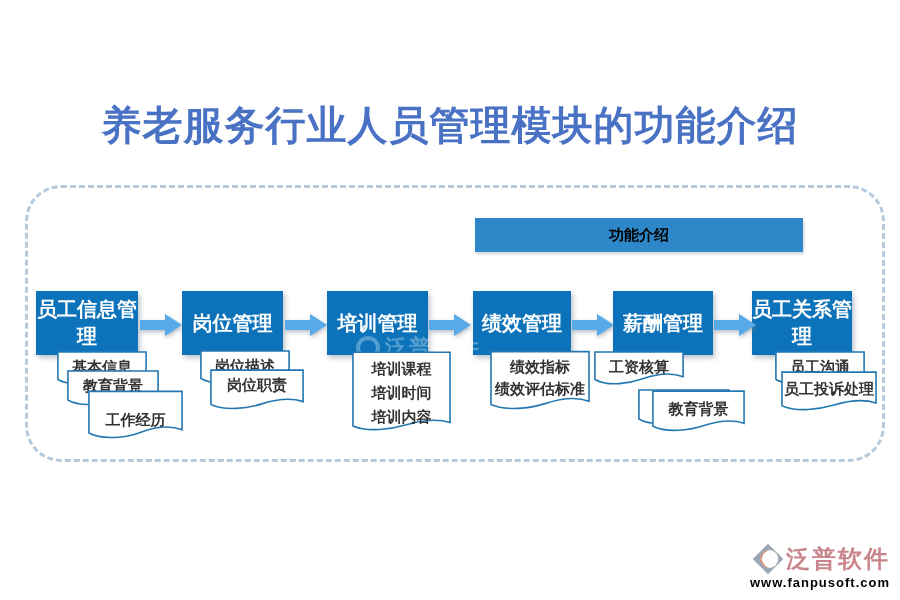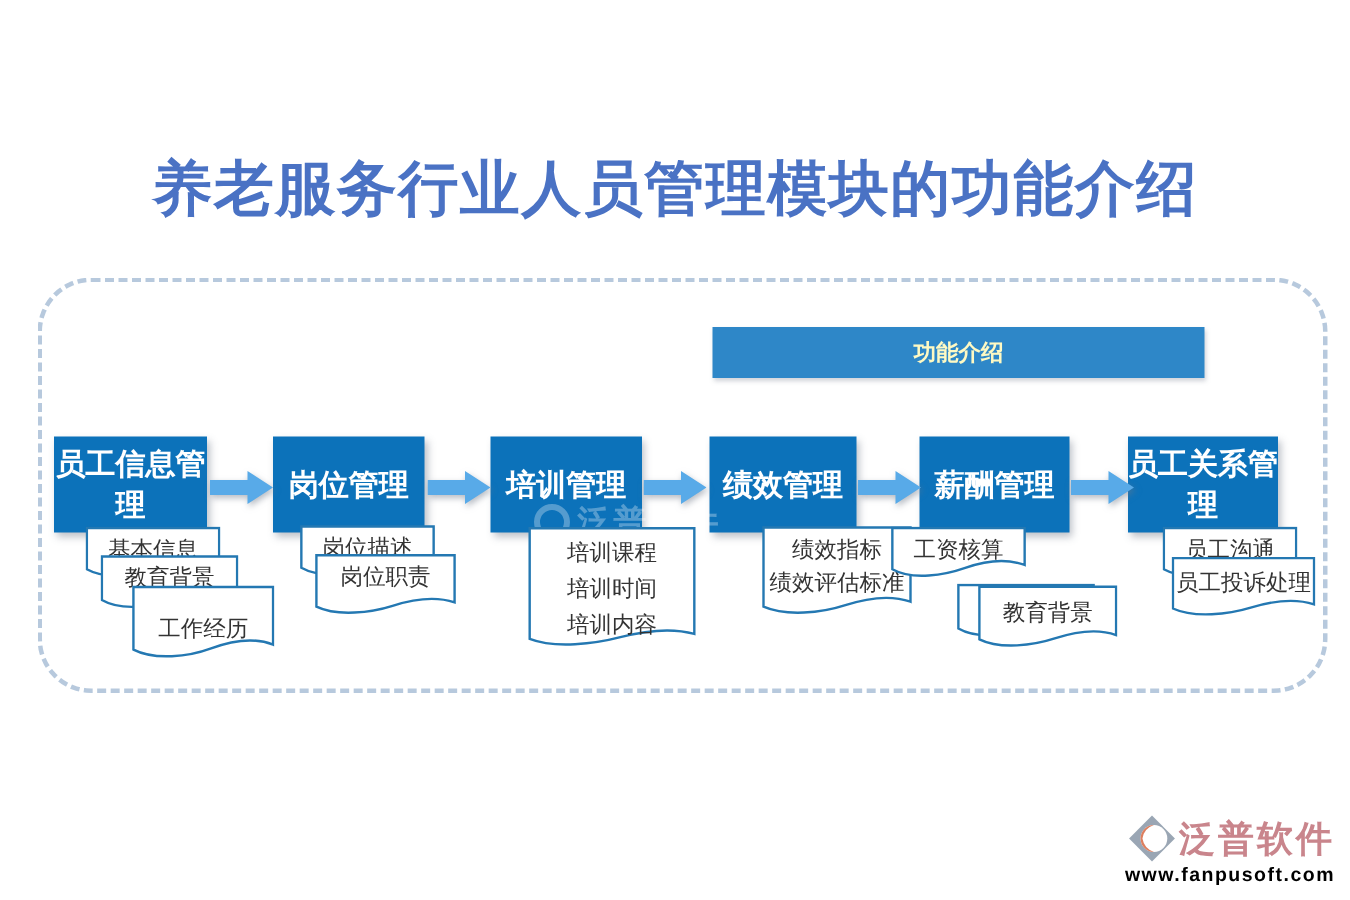--- a/index.html
+++ b/index.html
@@ -13,21 +13,21 @@
     text-align:center;font-size:40px;font-weight:bold;color:#4a72c4;letter-spacing:1px;
   }
   
   .frame{
     position:absolute;left:25px;top:185px;width:860px;height:277px;box-sizing:border-box;
     border:3px dashed #b7c9dd;border-radius:36px;
   }
   
   .banner{
     position:absolute;left:475px;top:218px;width:328px;height:34px;
-    background:#2e87c8;color:#fef9c3;font-size:15px;font-weight:bold;
+    background:#2e87c8;color:#000000;font-size:15px;font-weight:bold;
     display:flex;align-items:center;justify-content:center;
     box-shadow:1px 2px 3px rgba(120,130,145,.35);
   }
   
   .mbox{
     position:absolute;top:291px;height:64px;background:#0c72ba;z-index:1;
     color:#fff;font-size:20px;font-weight:bold;
     display:flex;align-items:center;justify-content:center;text-align:center;
     box-shadow:2px 3px 5px rgba(110,120,135,.45);
   }
@@ -40,31 +40,31 @@
   }
   .a1{left:140px}.a2{left:285px}.a3{left:429px}.a4{left:572px}.a5{left:714px}
   
   .doc{position:absolute;z-index:3;}
   .doc svg.shape{position:absolute;left:0;top:0;width:100%;height:100%;}
   .doc .shape path{
     fill:#ffffff;stroke:#2478b2;stroke-width:1.6;vector-effect:non-scaling-stroke;
   }
   .doc .lines{
     position:relative;z-index:2;text-align:center;
-    font-size:15px;font-weight:normal;color:#333333;line-height:21px;padding-top:5px;
+    font-size:15px;font-weight:bold;color:#333333;line-height:21px;padding-top:5px;
   }
   .d10{left:57px;top:351px;width:90px;height:38px}
   .d11{left:67px;top:370px;width:92px;height:40px}
   .d12{left:88px;top:390px;width:95px;height:53px}
   .d12 .lines{padding-top:19px}
   .d20{left:200px;top:350px;width:90px;height:38px}
   .d21{left:210px;top:369px;width:94px;height:45px}
-  .d30{left:352px;top:350px;width:112px;height:88px}
+  .d30{left:352px;top:350px;width:99px;height:88px}
   .d30 .lines{padding-top:7px;line-height:24px}
-  .d40{left:508px;top:350px;width:100px;height:66px}
+  .d40{left:490px;top:350px;width:100px;height:66px}
   .d40 .lines{padding-top:6px;line-height:22px}
   .d50{left:594px;top:351px;width:90px;height:38px}
   .d51{left:638px;top:389px;width:92px;height:40px}
   .d52{left:652px;top:390px;width:93px;height:46px}
   .d52 .lines{padding-top:8px}
   .d60{left:775px;top:351px;width:90px;height:38px}
   .d61{left:781px;top:371px;width:96px;height:44px}
   .d61 .lines{padding-top:7px}
   
   .wm{

